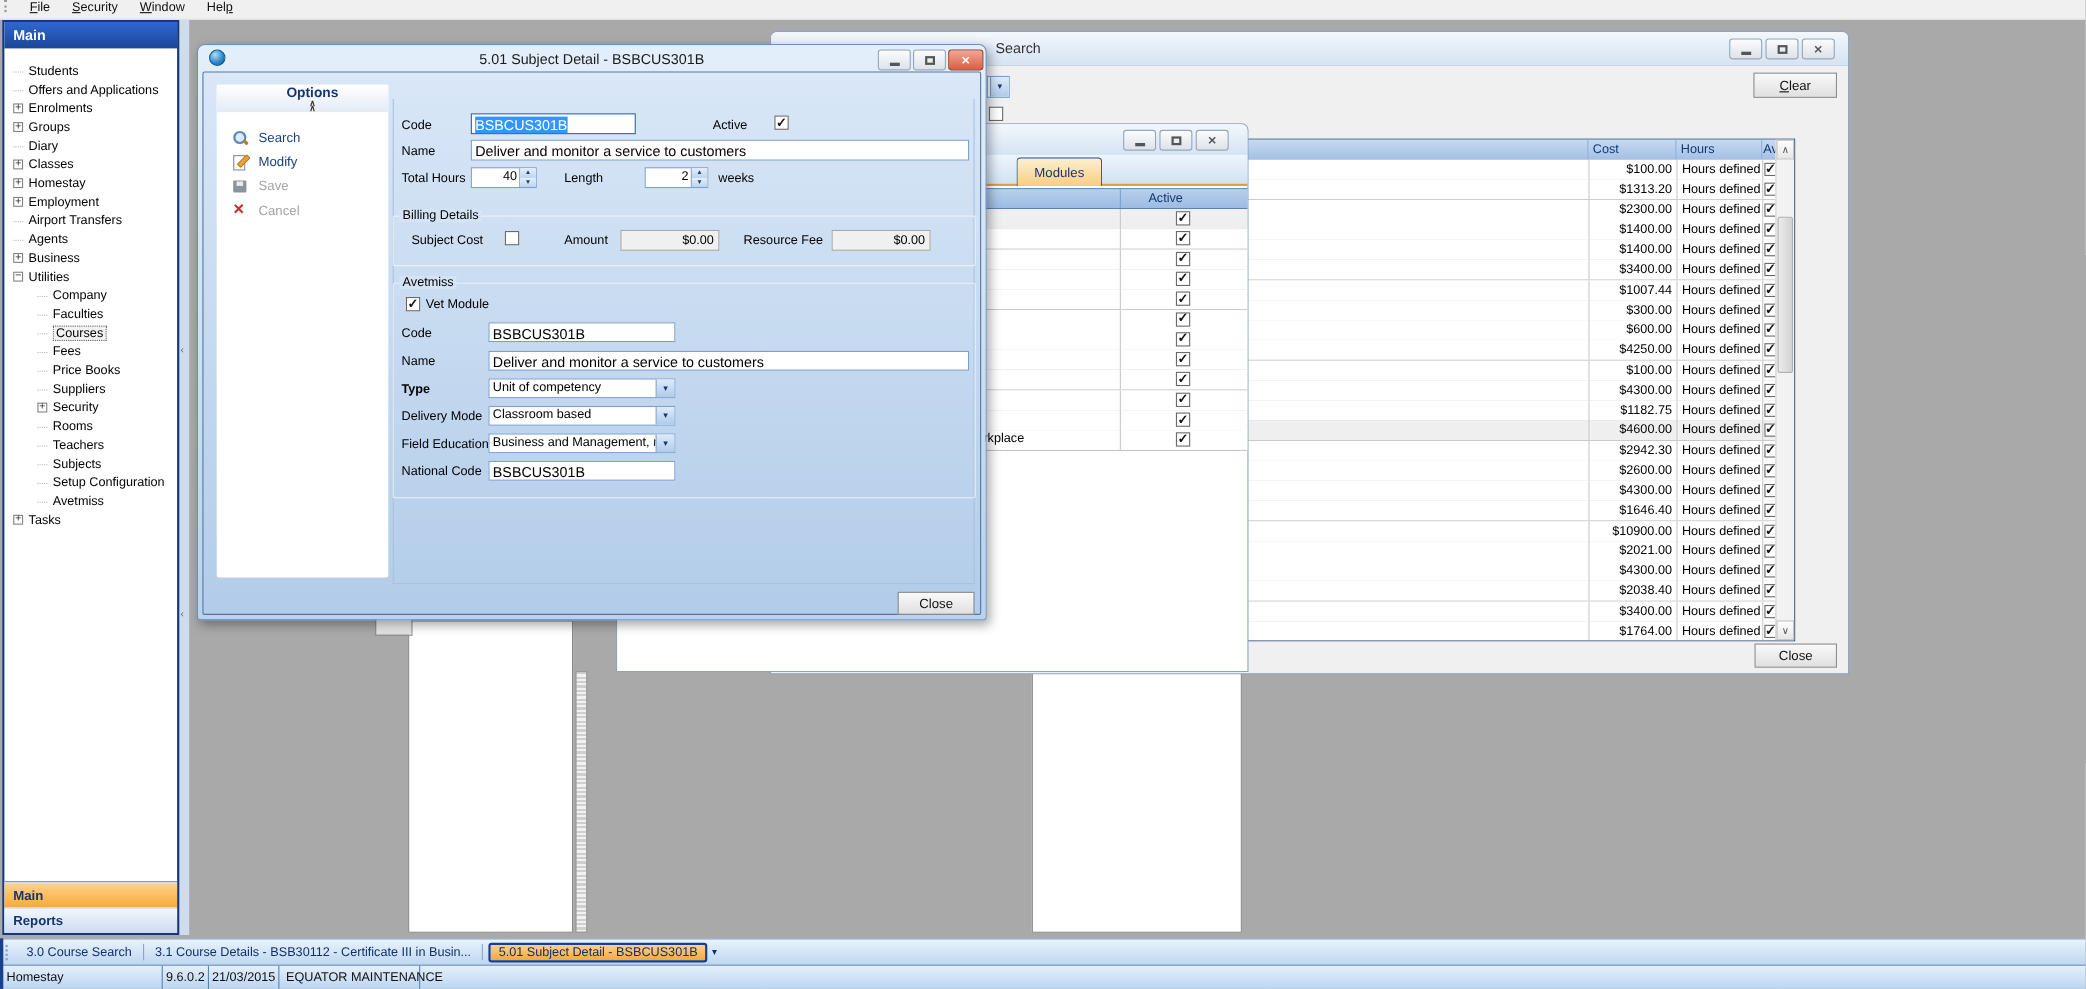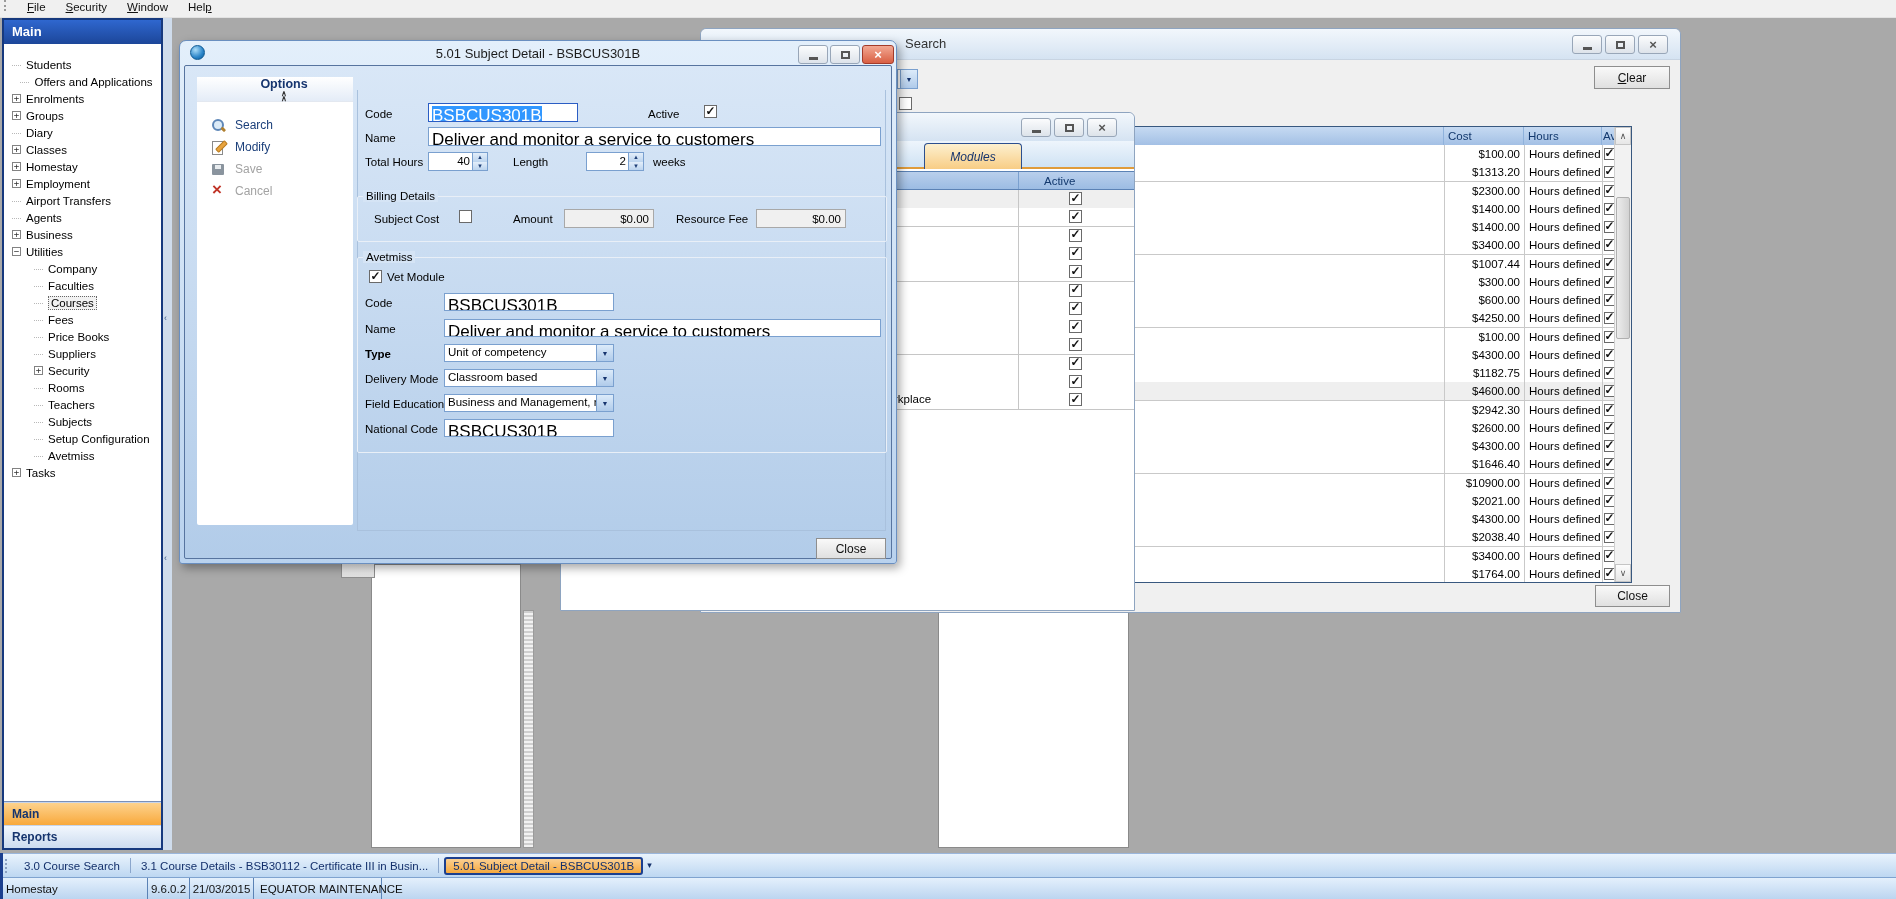--- a/index.html
+++ b/index.html
@@ -83,24 +83,24 @@
             justify-content:center;box-sizing:border-box;}
   #sw-thumb{position:absolute;left:1px;right:1px;top:70px;height:140px;
             background:linear-gradient(90deg,#ececec,#d2d2d2);border:1px solid #b0b0b0;border-radius:2px;}
 
   
   #modules-win{position:absolute;left:560px;top:112px;width:575px;height:499px;z-index:20;
                background:#fff;border:1px solid #8ea4c0;border-radius:6px 6px 0 0;box-sizing:border-box;}
   .mw-titlebar{height:28px;background:linear-gradient(#f2f7fc,#d5e3f2);border-radius:6px 6px 0 0;position:relative;}
   .mw-tabs{position:absolute;left:0;top:28px;width:100%;height:28px;
            background:linear-gradient(#eef5fc,#cfe2f4);border-bottom:2px solid #e09b3a;box-sizing:border-box;}
-  #mw-tab{position:absolute;left:363px;top:2px;width:98px;height:26px;
+  #mw-tab{position:absolute;left:363px;top:2px;width:78px;height:26px;
           background:linear-gradient(#fdf0cf,#f8cd85);border:1px solid #2c4f8f;border-bottom:none;
           border-radius:4px 4px 0 0;color:#17356e;display:flex;align-items:center;justify-content:center;
-          box-sizing:border-box;font-size:12px;font-style:italic;}
+          box-sizing:border-box;font-size:12px;}
   .mw-thead{position:absolute;left:0;top:58px;width:100%;height:19px;
             background:linear-gradient(#b9cfec,#9cbce3);border-top:1px solid #5b82b5;
             border-bottom:1px solid #5b82b5;box-sizing:border-box;color:#12386d;}
   #mw-active-h{position:absolute;left:457px;top:0;bottom:0;width:116px;border-left:1px solid #7aa0cf;
                display:flex;align-items:center;padding-left:25px;box-sizing:border-box;}
   #mw-rows{position:absolute;left:0;top:77px;width:573px;}
   .mw-row{position:absolute;left:0;width:573px;height:18px;border-bottom:1px solid #c6c6c6;background:#fff;}
   .mw-row.shaded{background:#efefef;}
   .mw-row .col-div{position:absolute;left:457px;top:0;bottom:0;border-left:1px solid #c6c6c6;}
   .mw-row .cb{position:absolute;left:508px;top:2px;width:13px;height:13px;}
@@ -155,21 +155,21 @@
   .tabs{position:absolute;left:172px;top:0;width:529px;height:24px;
         background:linear-gradient(#f5fafe,#d4e4f5);border-bottom:2px solid #dd9f45;
         display:flex;align-items:flex-end;box-sizing:border-box;}
   .tab{height:22px;padding:0 15px;display:flex;align-items:center;color:#16356f;font-size:12px;box-sizing:border-box;}
   .tab.active{background:linear-gradient(#fdf2d4,#f8cd85);border:1px solid #8aa0c8;border-bottom:none;
               border-radius:4px 4px 0 0;margin-left:6px;}
   .tabpage{position:absolute;left:172px;top:24px;width:529px;height:441px;
            border:1px solid #a9c1dd;border-top:none;box-sizing:border-box;}
 
   .f-label{position:absolute;font-size:11.5px;white-space:nowrap;}
-  .inp{position:absolute;background:#fff;border:1px solid #7aa0cf;font-size:17px;
+  .inp{position:absolute;background:#fff;border:1px solid #7aa0cf;font-size:13px;
        padding:2px 3px;box-sizing:border-box;white-space:nowrap;overflow:hidden;}
   .inp.focused{border:1px solid #2b5dc4;}
   .sel-span{background:#3197ff;color:#fff;}
   .money{position:absolute;background:#f0f0f0;border:1px solid #a8a8a8;box-sizing:border-box;
          display:flex;align-items:center;justify-content:flex-end;padding-right:4px;font-size:11.5px;}
   .spin{position:absolute;height:19px;border:1px solid #7aa0cf;background:#fff;box-sizing:border-box;display:flex;}
   .spin-val{flex:1;text-align:right;padding:2px 2px 0 0;font-size:11.5px;}
   .spin-btns{width:14px;display:flex;flex-direction:column;border-left:1px solid #7aa0cf;}
   .spin-b{flex:1;background:linear-gradient(#e3eefa,#bcd4ee);font-size:6px;color:#1f3f77;
           display:flex;align-items:center;justify-content:center;}
@@ -216,21 +216,21 @@
 
   <div id="sidebar">
     <div class="sb-header">
       <span>Main</span>
     </div>
     <div id="tree">
         <div class="tree-item" style="padding-left: 8px;">
           <span class="connector"></span>
           <span>Students</span>
         </div>
-        <div class="tree-item" style="padding-left: 8px; justify-content: center;">
+        <div class="tree-item" style="padding-left: 8px;">
           <span class="connector"></span>
           <span>Offers and Applications</span>
         </div>
         <div class="tree-item" style="padding-left: 8px;">
           <span class="pmbox">+</span>
           <span>Enrolments</span>
         </div>
         <div class="tree-item" style="padding-left: 8px;">
           <span class="pmbox">+</span>
           <span>Groups</span>

